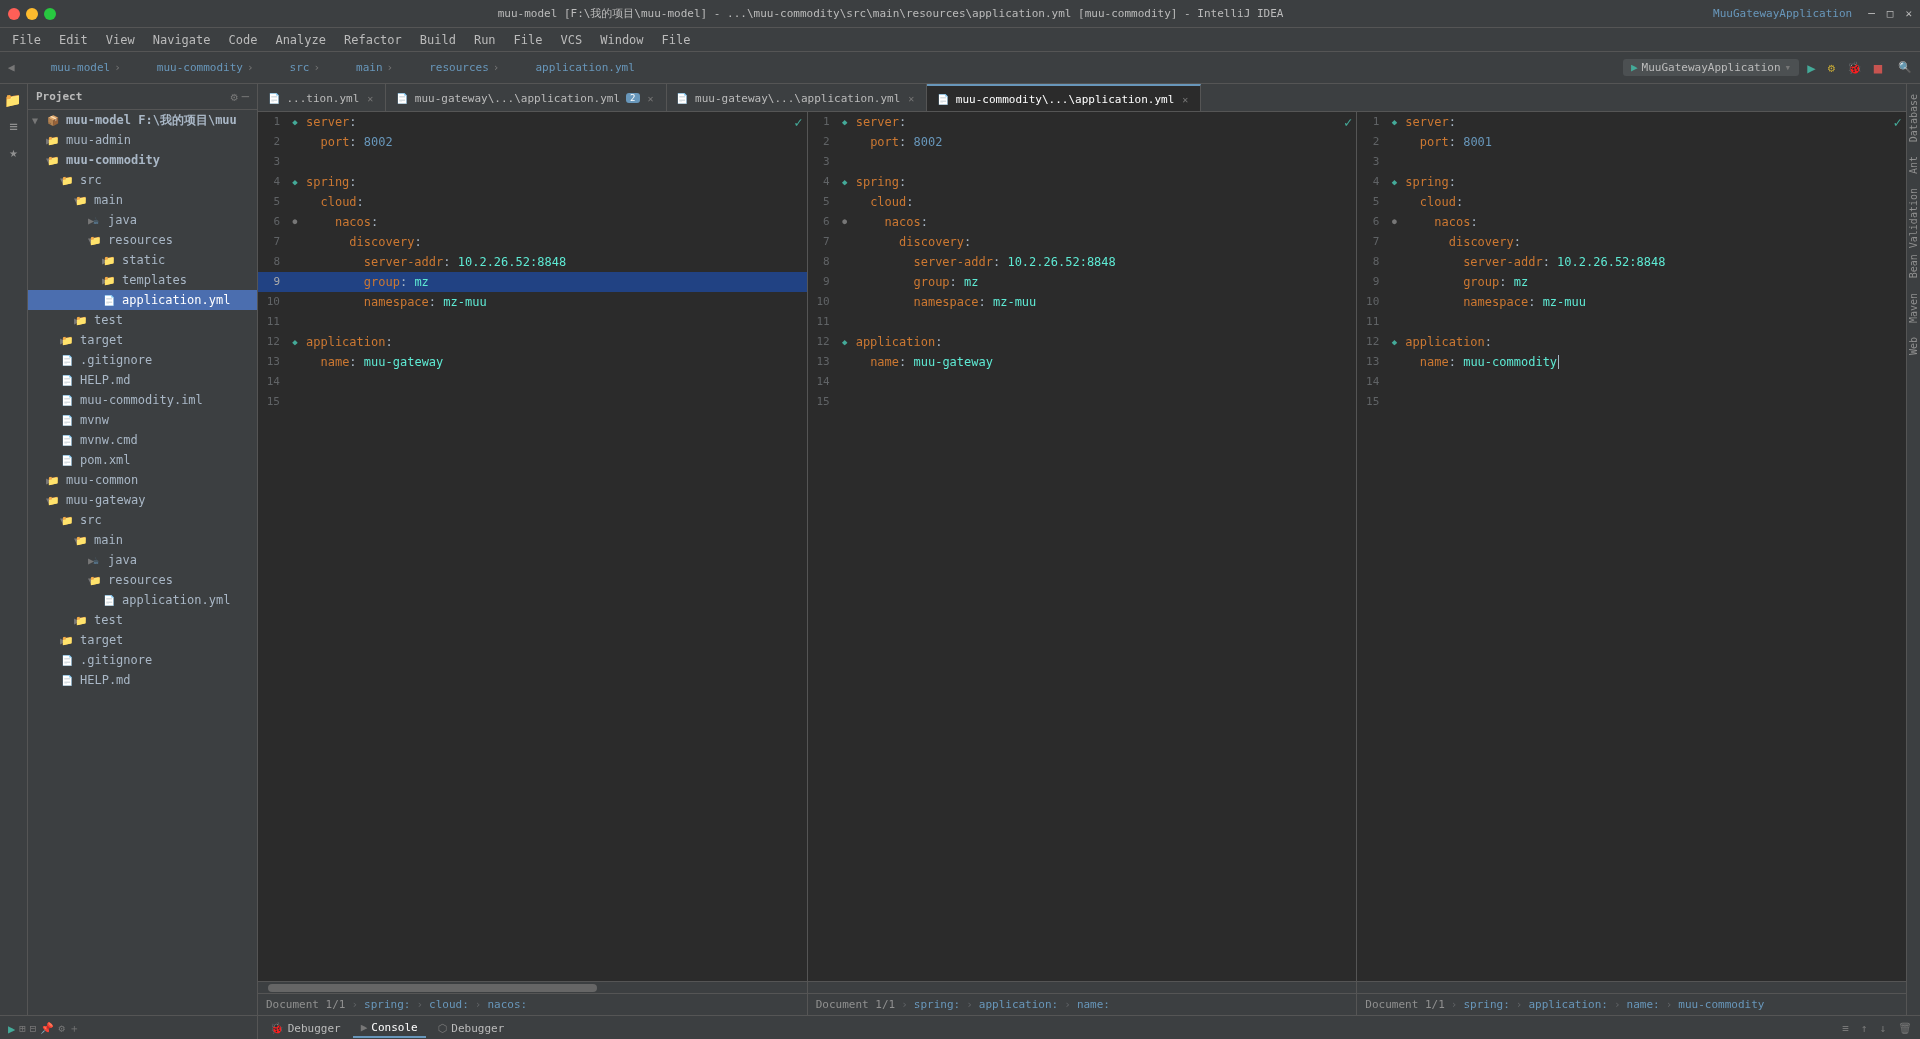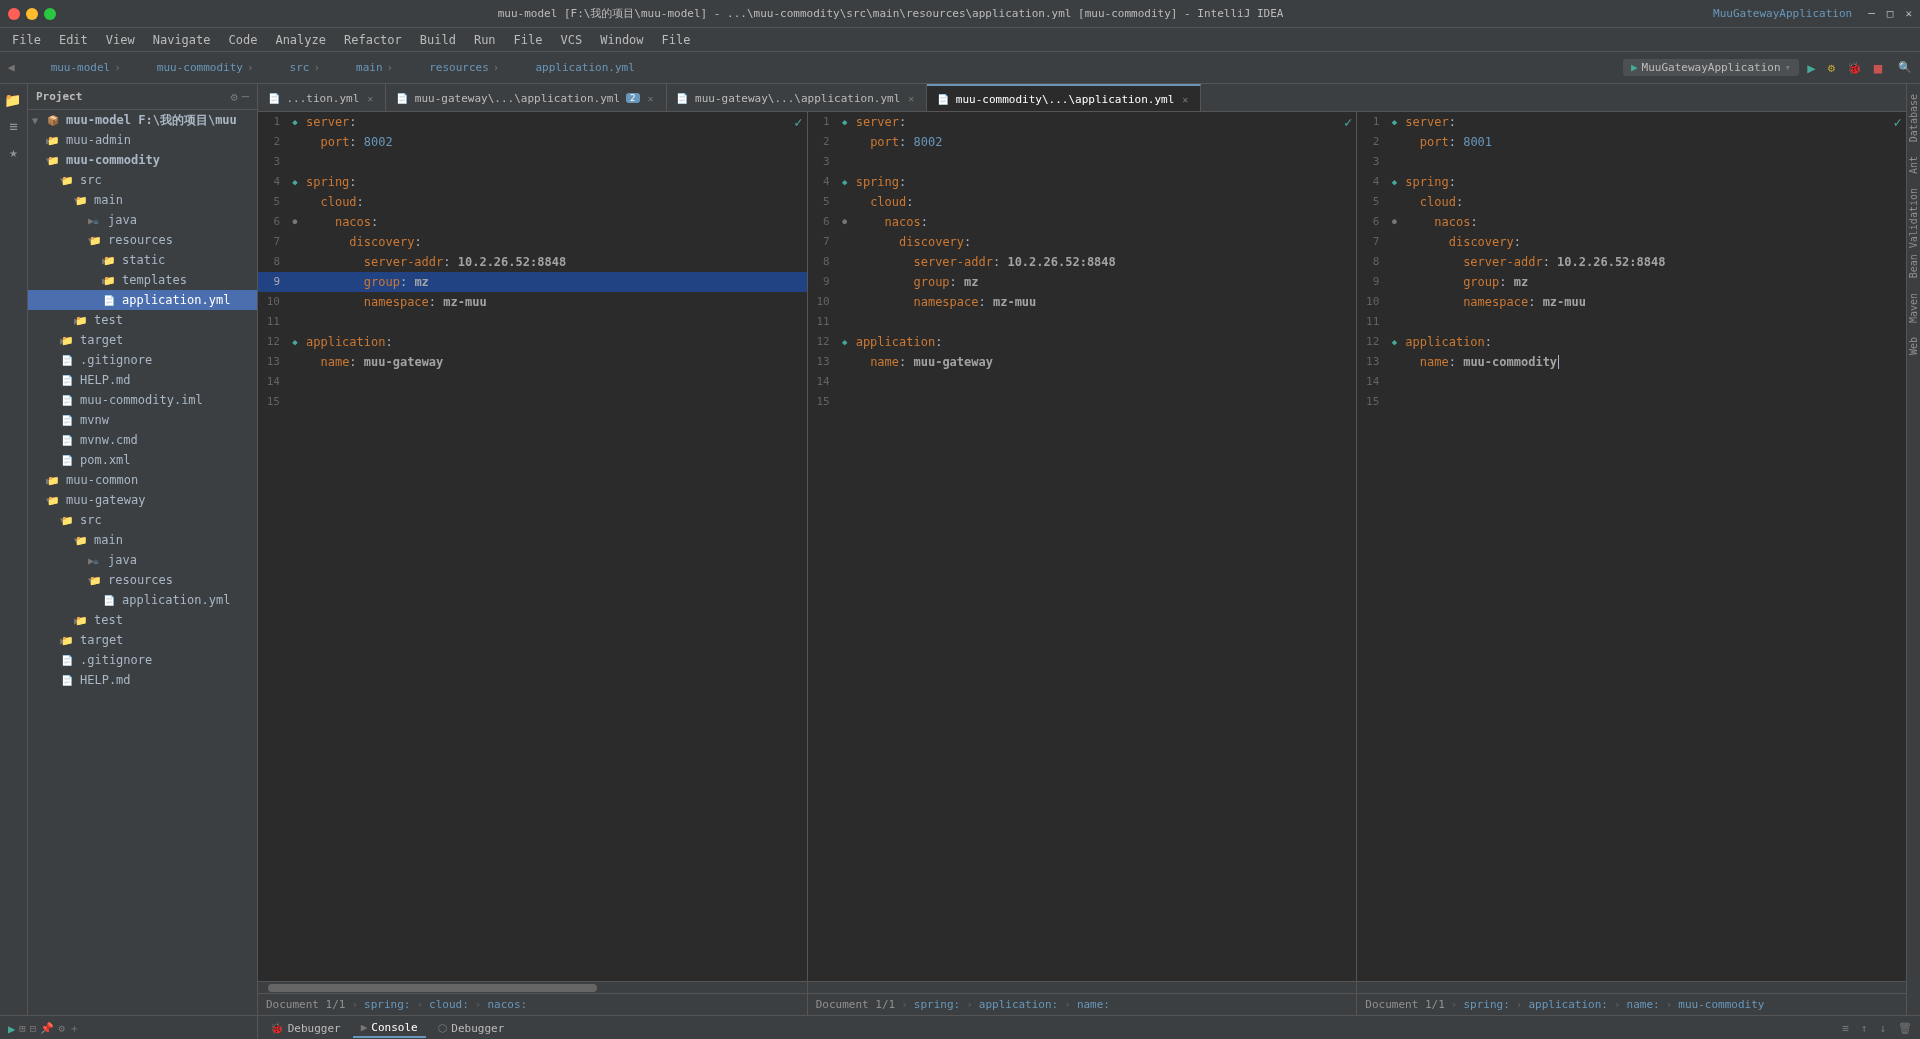--- a/index.html
+++ b/index.html
@@ -179,21 +179,21 @@
       align-items: center;
       justify-content: center;
     }
     .line-content { padding-left: 4px; flex: 1; }
 
     .highlighted-line { background: #214283; }
 
     
     .yaml-key { color: #cc7832; }
     .yaml-colon { color: #a9b7c6; }
-    .yaml-val { color: #a3a3a3; font-weight: bold; }
+    .yaml-val { color: #5eead4; }
     .yaml-num { color: #6897bb; }
 
     
     .editor-status {
       height: 22px;
       background: #3c3f41;
       border-top: 1px solid #555;
       display: flex;
       align-items: center;
       padding: 0 8px;

